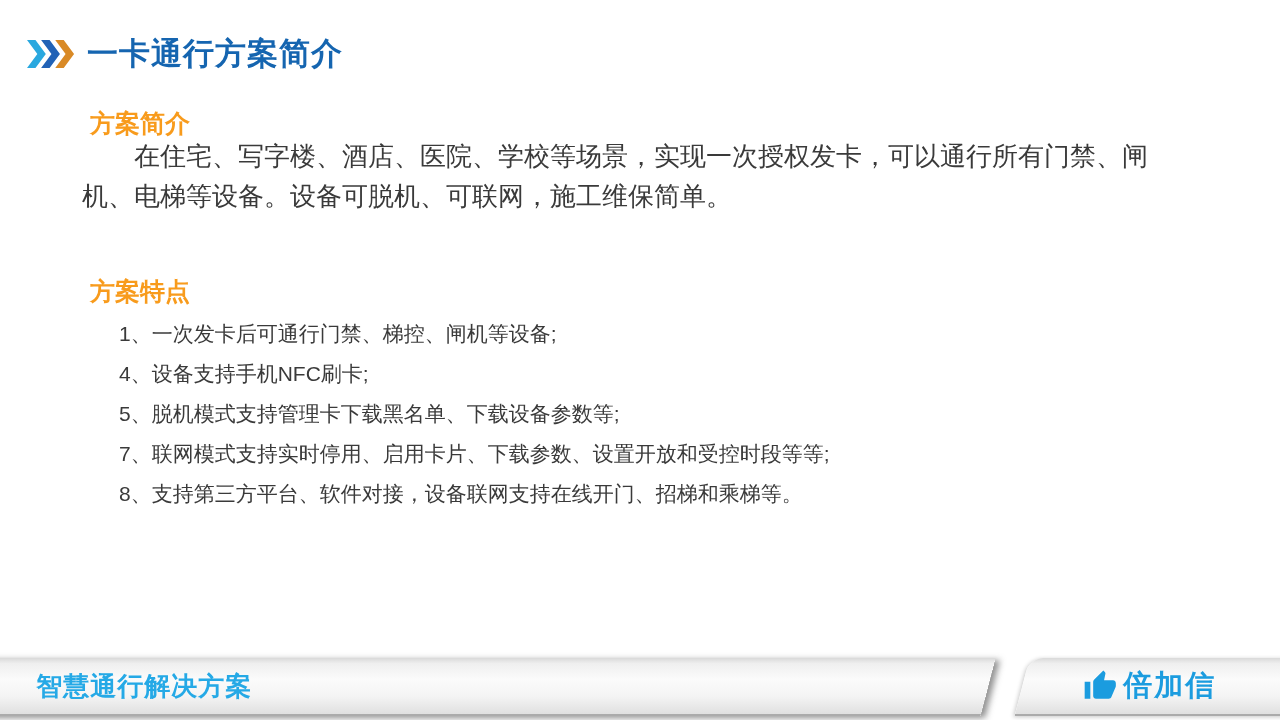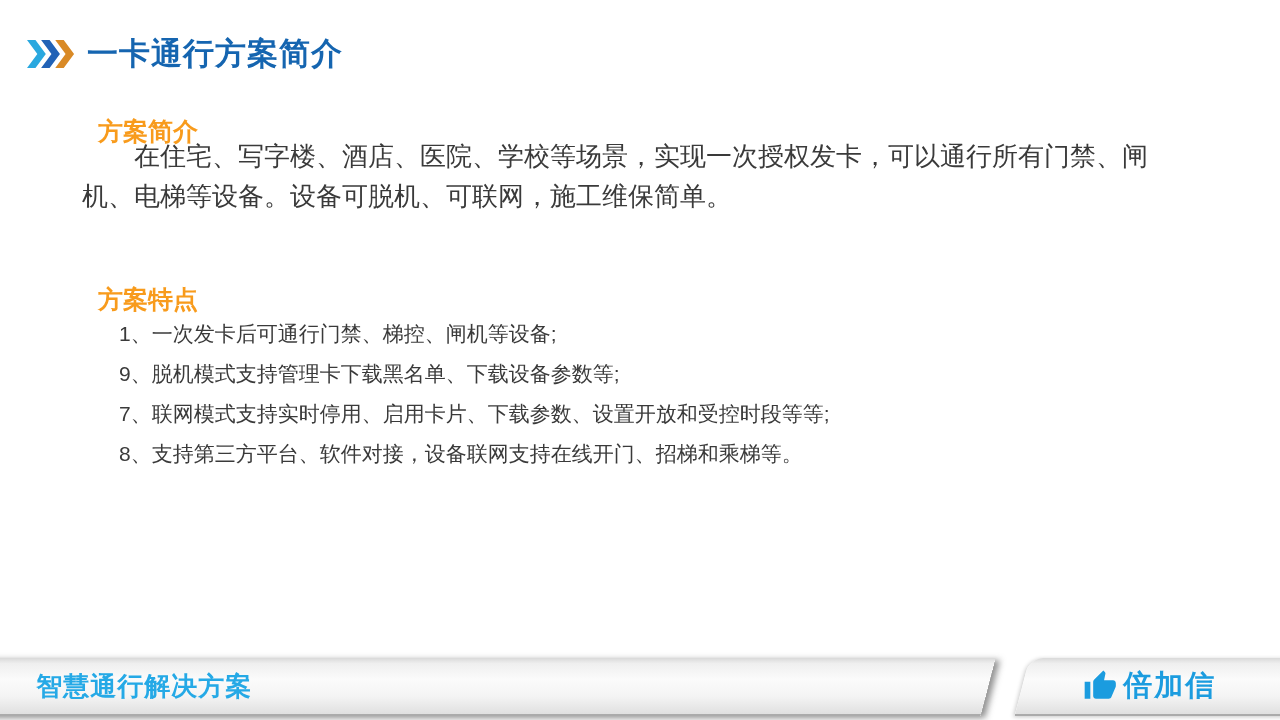--- a/index.html
+++ b/index.html
@@ -9,21 +9,21 @@
   }
   
   .header{position:absolute;left:27px;top:36px;display:flex;align-items:center;}
   .chevrons{width:48px;height:30px;display:block;}
   .slide-title{
     margin:0 0 0 12px;font-size:31px;font-weight:bold;color:#1565B0;
     letter-spacing:1px;line-height:36px;text-align:center;
   }
   
   .section-heading{
-    position:absolute;left:82px;margin:16px;font-size:25px;font-weight:bold;color:#F89B1C;
+    position:absolute;left:82px;margin:8px;font-size:25px;font-weight:bold;color:#F89B1C;
     line-height:30px;
     text-align:center;
   }
   .intro-heading{top:100px;}
   .intro-paragraph{
     position:absolute;left:82px;top:136px;width:1108px;margin:0;
     font-size:26px;line-height:40px;color:#3A3A3A;text-indent:2em;
   }
   .features-heading{top:268px;}
   .features-list{
@@ -71,21 +71,22 @@
     </svg>
     <h1 class="slide-title">一卡通行方案简介</h1>
   </div>
 
   <h2 class="section-heading intro-heading">方案简介</h2>
   <p class="intro-paragraph">在住宅、写字楼、酒店、医院、学校等场景，实现一次授权发卡，可以通行所有门禁、闸机、电梯等设备。设备可脱机、可联网，施工维保简单。</p>
 
   <h2 class="section-heading features-heading">方案特点</h2>
   <ul class="features-list">
     <li>1、一次发卡后可通行门禁、梯控、闸机等设备;</li>
-    <li>9、脱机模式支持管理卡下载黑名单、下载设备参数等;</li>
+    <li>4、设备支持手机NFC刷卡;</li>
+    <li>5、脱机模式支持管理卡下载黑名单、下载设备参数等;</li>
     <li>7、联网模式支持实时停用、启用卡片、下载参数、设置开放和受控时段等等;</li>
     <li>8、支持第三方平台、软件对接，设备联网支持在线开门、招梯和乘梯等。</li>
   </ul>
 
   <div class="footer">
     <div class="footer-panel footer-left">
       <div class="footer-inner">
         <span class="footer-tagline">智慧通行解决方案</span>
       </div>
     </div>

